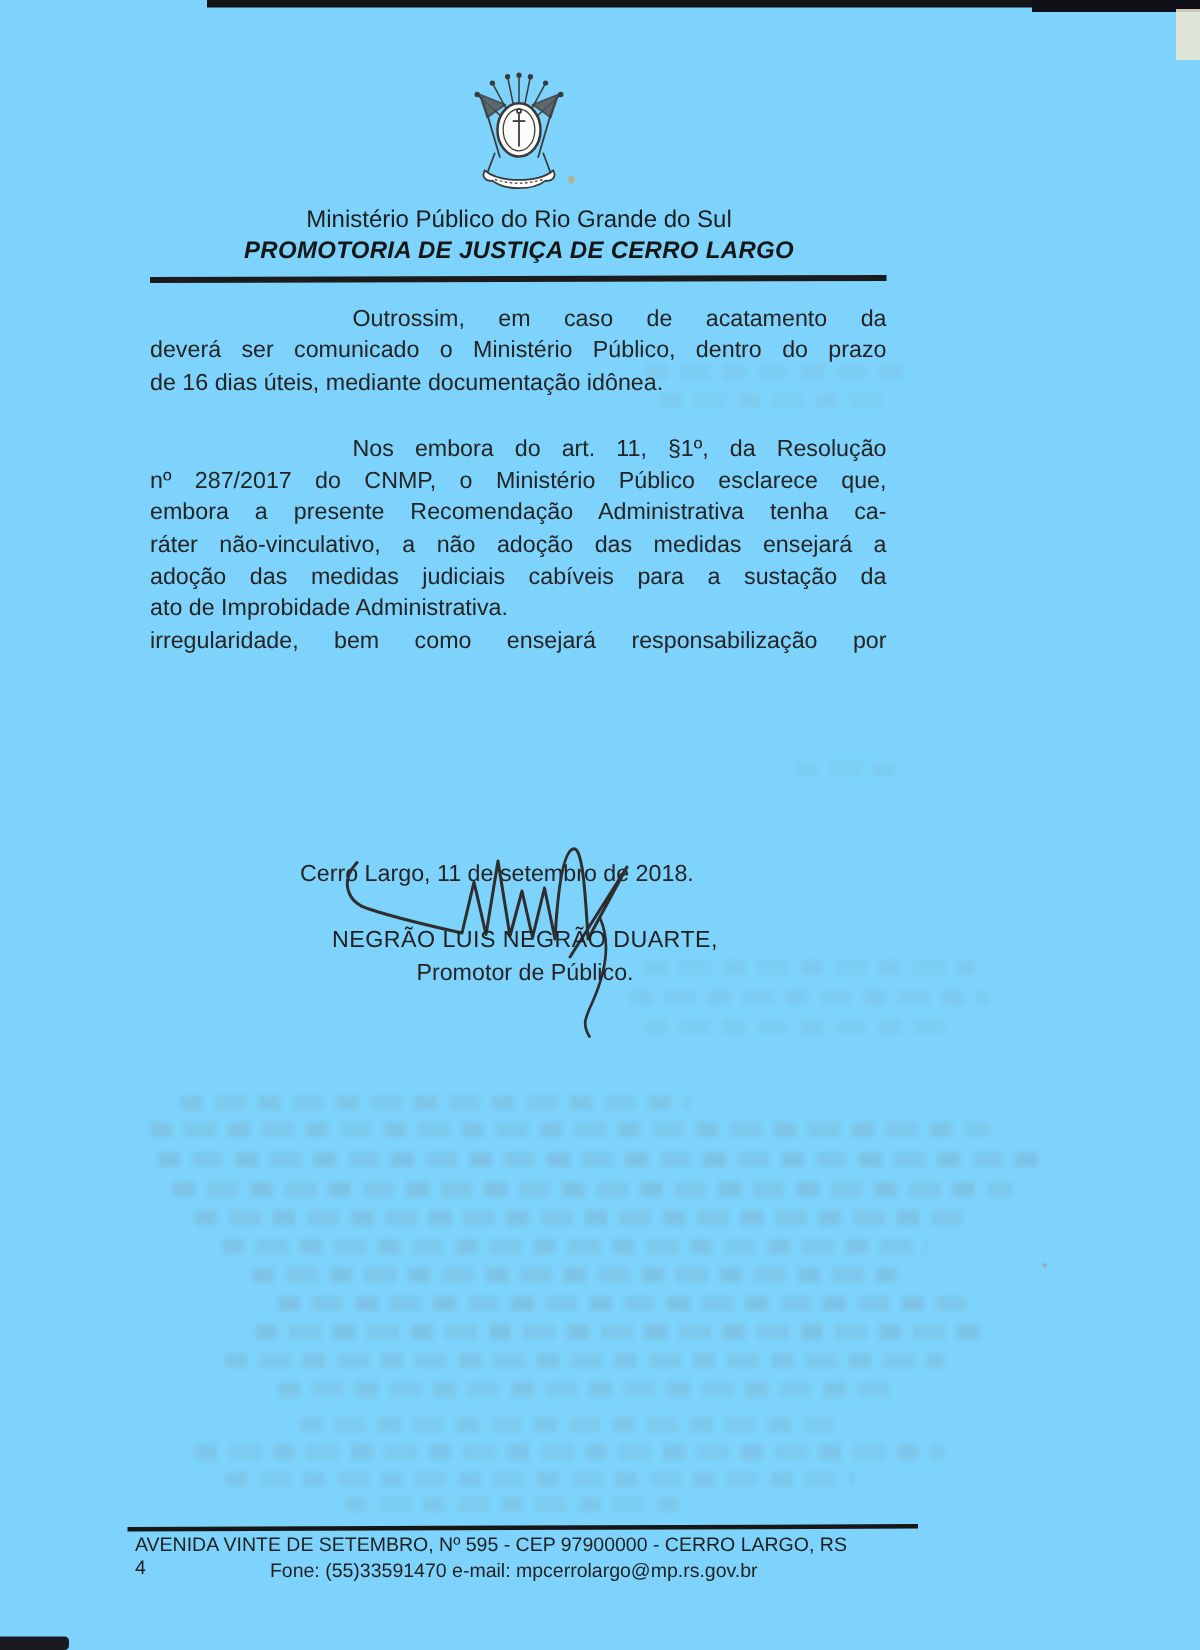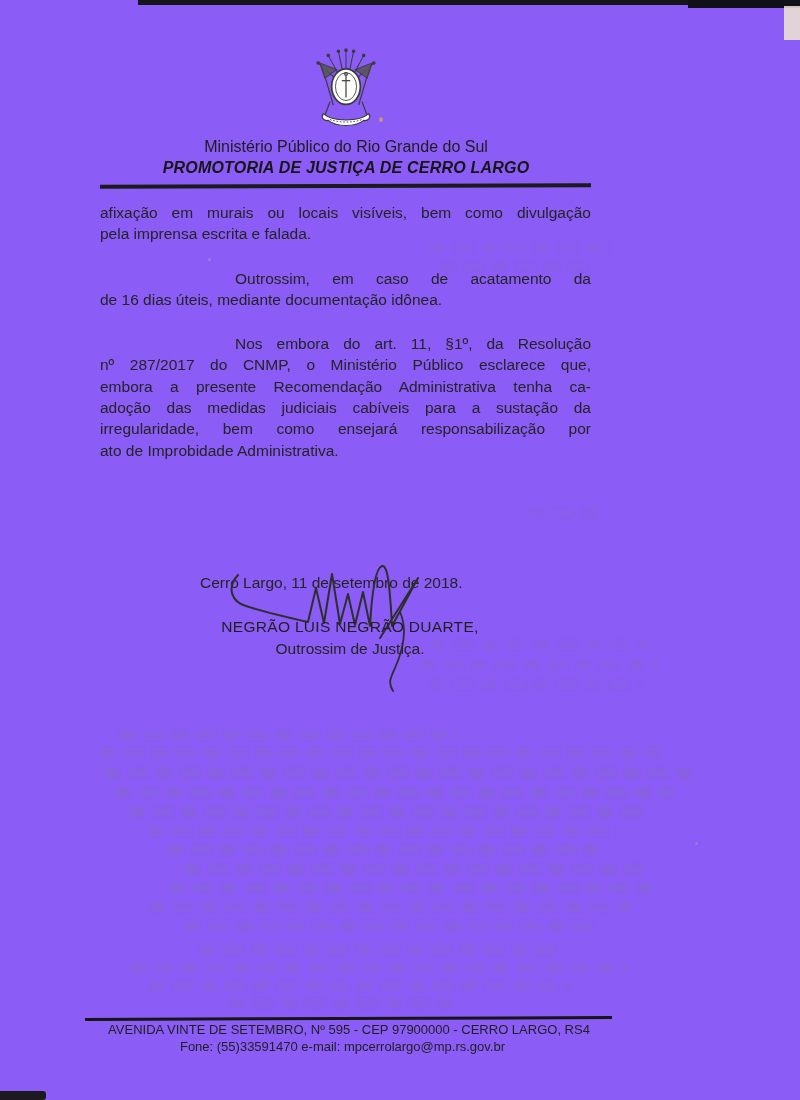--- a/index.html
+++ b/index.html
@@ -1,17 +1,17 @@
 <!DOCTYPE html>
 <html><head>
 <meta charset="utf-8">
 <style>
   html,body{margin:0;padding:0;}
   body{font-family:"Liberation Sans","DejaVu Sans",sans-serif;background:#e8e8e8;}
-  .page{position:relative;width:800px;height:1100px;background:#8b5cf6;overflow:hidden;color:#262626;}
+  .page{position:relative;width:800px;height:1100px;background:#7dd3fc;overflow:hidden;color:#262626;}
 
   
   .scan-strip-top{position:absolute;top:0;left:138px;width:662px;height:5px;background:#15151a;}
   .scan-strip-top2{position:absolute;top:0;left:688px;width:112px;height:8px;background:#101018;}
   .scan-corner-bottom{position:absolute;left:0;top:1091px;width:46px;height:9px;background:#1a1a20;border-radius:0 3px 3px 0;}
   .scan-cream{position:absolute;right:0;top:6px;width:16px;height:34px;background:#f1e8d2;opacity:.85;}
   .speck{position:absolute;border-radius:50%;}
   .speck1{left:379px;top:117px;width:4px;height:5px;background:#c9a36b;opacity:.8;}
   .speck2{left:695px;top:842px;width:3px;height:3px;background:#9a9a9a;opacity:.6;}
   .speck3{left:208px;top:258px;width:3px;height:3px;background:#aaa;opacity:.5;}
@@ -39,21 +39,21 @@
   
   .bleed{position:absolute;height:10px;border-radius:3px;filter:blur(1.3px);
     background:repeating-linear-gradient(90deg,
       rgba(125,125,128,.30) 0px, rgba(125,125,128,.30) 15px,
       rgba(125,125,128,0) 15px, rgba(125,125,128,0) 23px,
       rgba(125,125,128,.22) 23px, rgba(125,125,128,.22) 44px,
       rgba(125,125,128,0) 44px, rgba(125,125,128,0) 52px);}
 
   
   .footer-rule{position:absolute;left:85px;top:1017px;width:527px;height:3px;background:#161616;transform:skewY(-0.2deg);}
-  .footer-line1{position:absolute;left:90px;top:1022px;width:522px;font-size:13px;color:#1f1f1f;display:flex;justify-content:center;}
+  .footer-line1{position:absolute;left:90px;top:1022px;width:522px;font-size:13px;color:#1f1f1f;display:flex;justify-content:flex-start;flex-direction:column;}
   .footer-line2{position:absolute;left:79px;top:1039px;width:527px;text-align:center;font-size:13px;color:#1f1f1f;}
   .page-num{padding-right:4px;}
 </style>
 </head>
 <body>
 
 <div class="page">
 
   <div class="scan-strip-top"></div>
   <div class="scan-strip-top2"></div>
@@ -100,49 +100,47 @@
   </svg>
 
   <div class="org">
     <div class="org-1">Ministério Público do Rio Grande do Sul</div>
     <div class="org-2">PROMOTORIA DE JUSTIÇA DE CERRO LARGO</div>
   </div>
   <div class="header-rule"></div>
 
   <div class="doc-body">
     <div class="para">
-        <div class="jline">afixação em murais ou locais visíveis, bem como divulgação</div>
-        <div class="jline jline-last">pela imprensa escrita e falada.</div>
-      </div>
-    <div class="para">
         <div class="jline jline-indent">Outrossim, em caso de acatamento da</div>
+        <div class="jline">deverá ser comunicado o Ministério Público, dentro do prazo</div>
         <div class="jline jline-last">de 16 dias úteis, mediante documentação idônea.</div>
       </div>
     <div class="para">
         <div class="jline jline-indent">Nos embora do art. 11, §1º, da Resolução</div>
         <div class="jline">nº 287/2017 do CNMP, o Ministério Público esclarece que,</div>
         <div class="jline">embora a presente Recomendação Administrativa tenha ca-</div>
+        <div class="jline">ráter não-vinculativo, a não adoção das medidas ensejará a</div>
         <div class="jline">adoção das medidas judiciais cabíveis para a sustação da</div>
+        <div class="jline jline-last">ato de Improbidade Administrativa.</div>
         <div class="jline">irregularidade, bem como ensejará responsabilização por</div>
-        <div class="jline jline-last">ato de Improbidade Administrativa.</div>
       </div>
   </div>
 
   <div class="date-line">Cerro Largo, 11 de setembro de 2018.</div>
 
   <svg class="sig-svg" viewBox="0 0 220 142" fill="none" stroke="#2e2e2e" stroke-width="2" stroke-linecap="round" stroke-linejoin="round">
     <path d="M 16 25 C 4 38 10 52 24 56 C 42 62 68 68 86 72
              L 94 38 L 102 73 L 110 24 L 118 74
              L 126 44 L 133 75 L 141 42 L 148 76
              C 150 40 154 18 160 16 C 166 14 168 40 170 76
              L 196 28 L 158 88"></path>
     <path d="M 178 62 C 186 80 181 100 173 118 C 168 129 166 133 171 141" stroke-width="1.8"></path>
   </svg>
   <div class="sig-name">NEGRÃO LUIS NEGRÃO DUARTE,</div>
-  <div class="sig-title">Outrossim de Justiça.</div>
+  <div class="sig-title">Promotor de Público.</div>
 
   <div class="bleed" style="left:430px;top:243px;width:180px;opacity:.30"></div>
   <div class="bleed" style="left:440px;top:262px;width:150px;opacity:.26"></div>
   <div class="bleed" style="left:530px;top:508px;width:75px;opacity:.26"></div>
   <div class="bleed" style="left:430px;top:640px;width:220px;opacity:.32"></div>
   <div class="bleed" style="left:420px;top:660px;width:240px;opacity:.32"></div>
   <div class="bleed" style="left:430px;top:680px;width:210px;opacity:.28"></div>
   <div class="bleed" style="left:120px;top:730px;width:340px;opacity:.45"></div>
   <div class="bleed" style="left:100px;top:748px;width:560px;opacity:.50"></div>
   <div class="bleed" style="left:105px;top:768px;width:590px;opacity:.55"></div>

